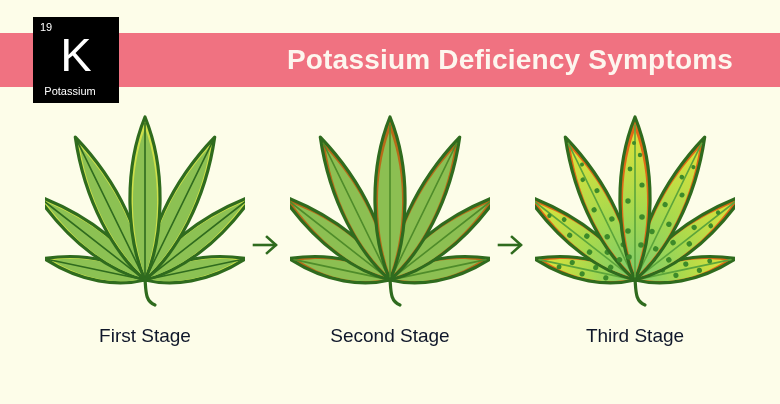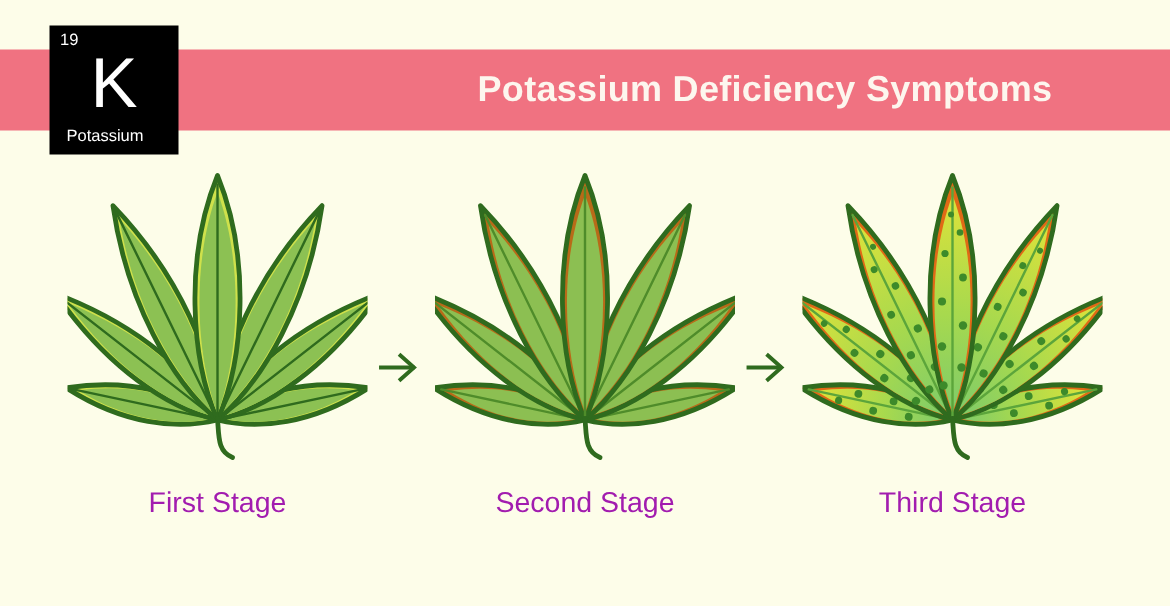--- a/index.html
+++ b/index.html
@@ -32,21 +32,21 @@
     background: #f07281;
   }
   .header-title {
     position: absolute;
     left: 250px;
     top: 33px;
     width: 520px;
     height: 54px;
     line-height: 54px;
     color: #fdf6ee;
-    font-size: 24px;
+    font-size: 28px;
     font-weight: bold;
     letter-spacing: 0.2px;
     text-align: center;
     white-space: nowrap;
   }
 
   
   .element-tile {
     position: absolute;
     left: 33px;
@@ -116,21 +116,21 @@
     height: 200px;
   }
 
   .stage-label {
     position: absolute;
     left: 0;
     top: 210px;
     width: 230px;
     text-align: center;
     font-size: 19px;
-    color: #a21caf;
+    color: #0f172a;
   }
 
   
   .arrow {
     position: absolute;
     top: 228px;
     width: 34px;
     height: 34px;
   }
   .arrow-1 { left: 249px; }

